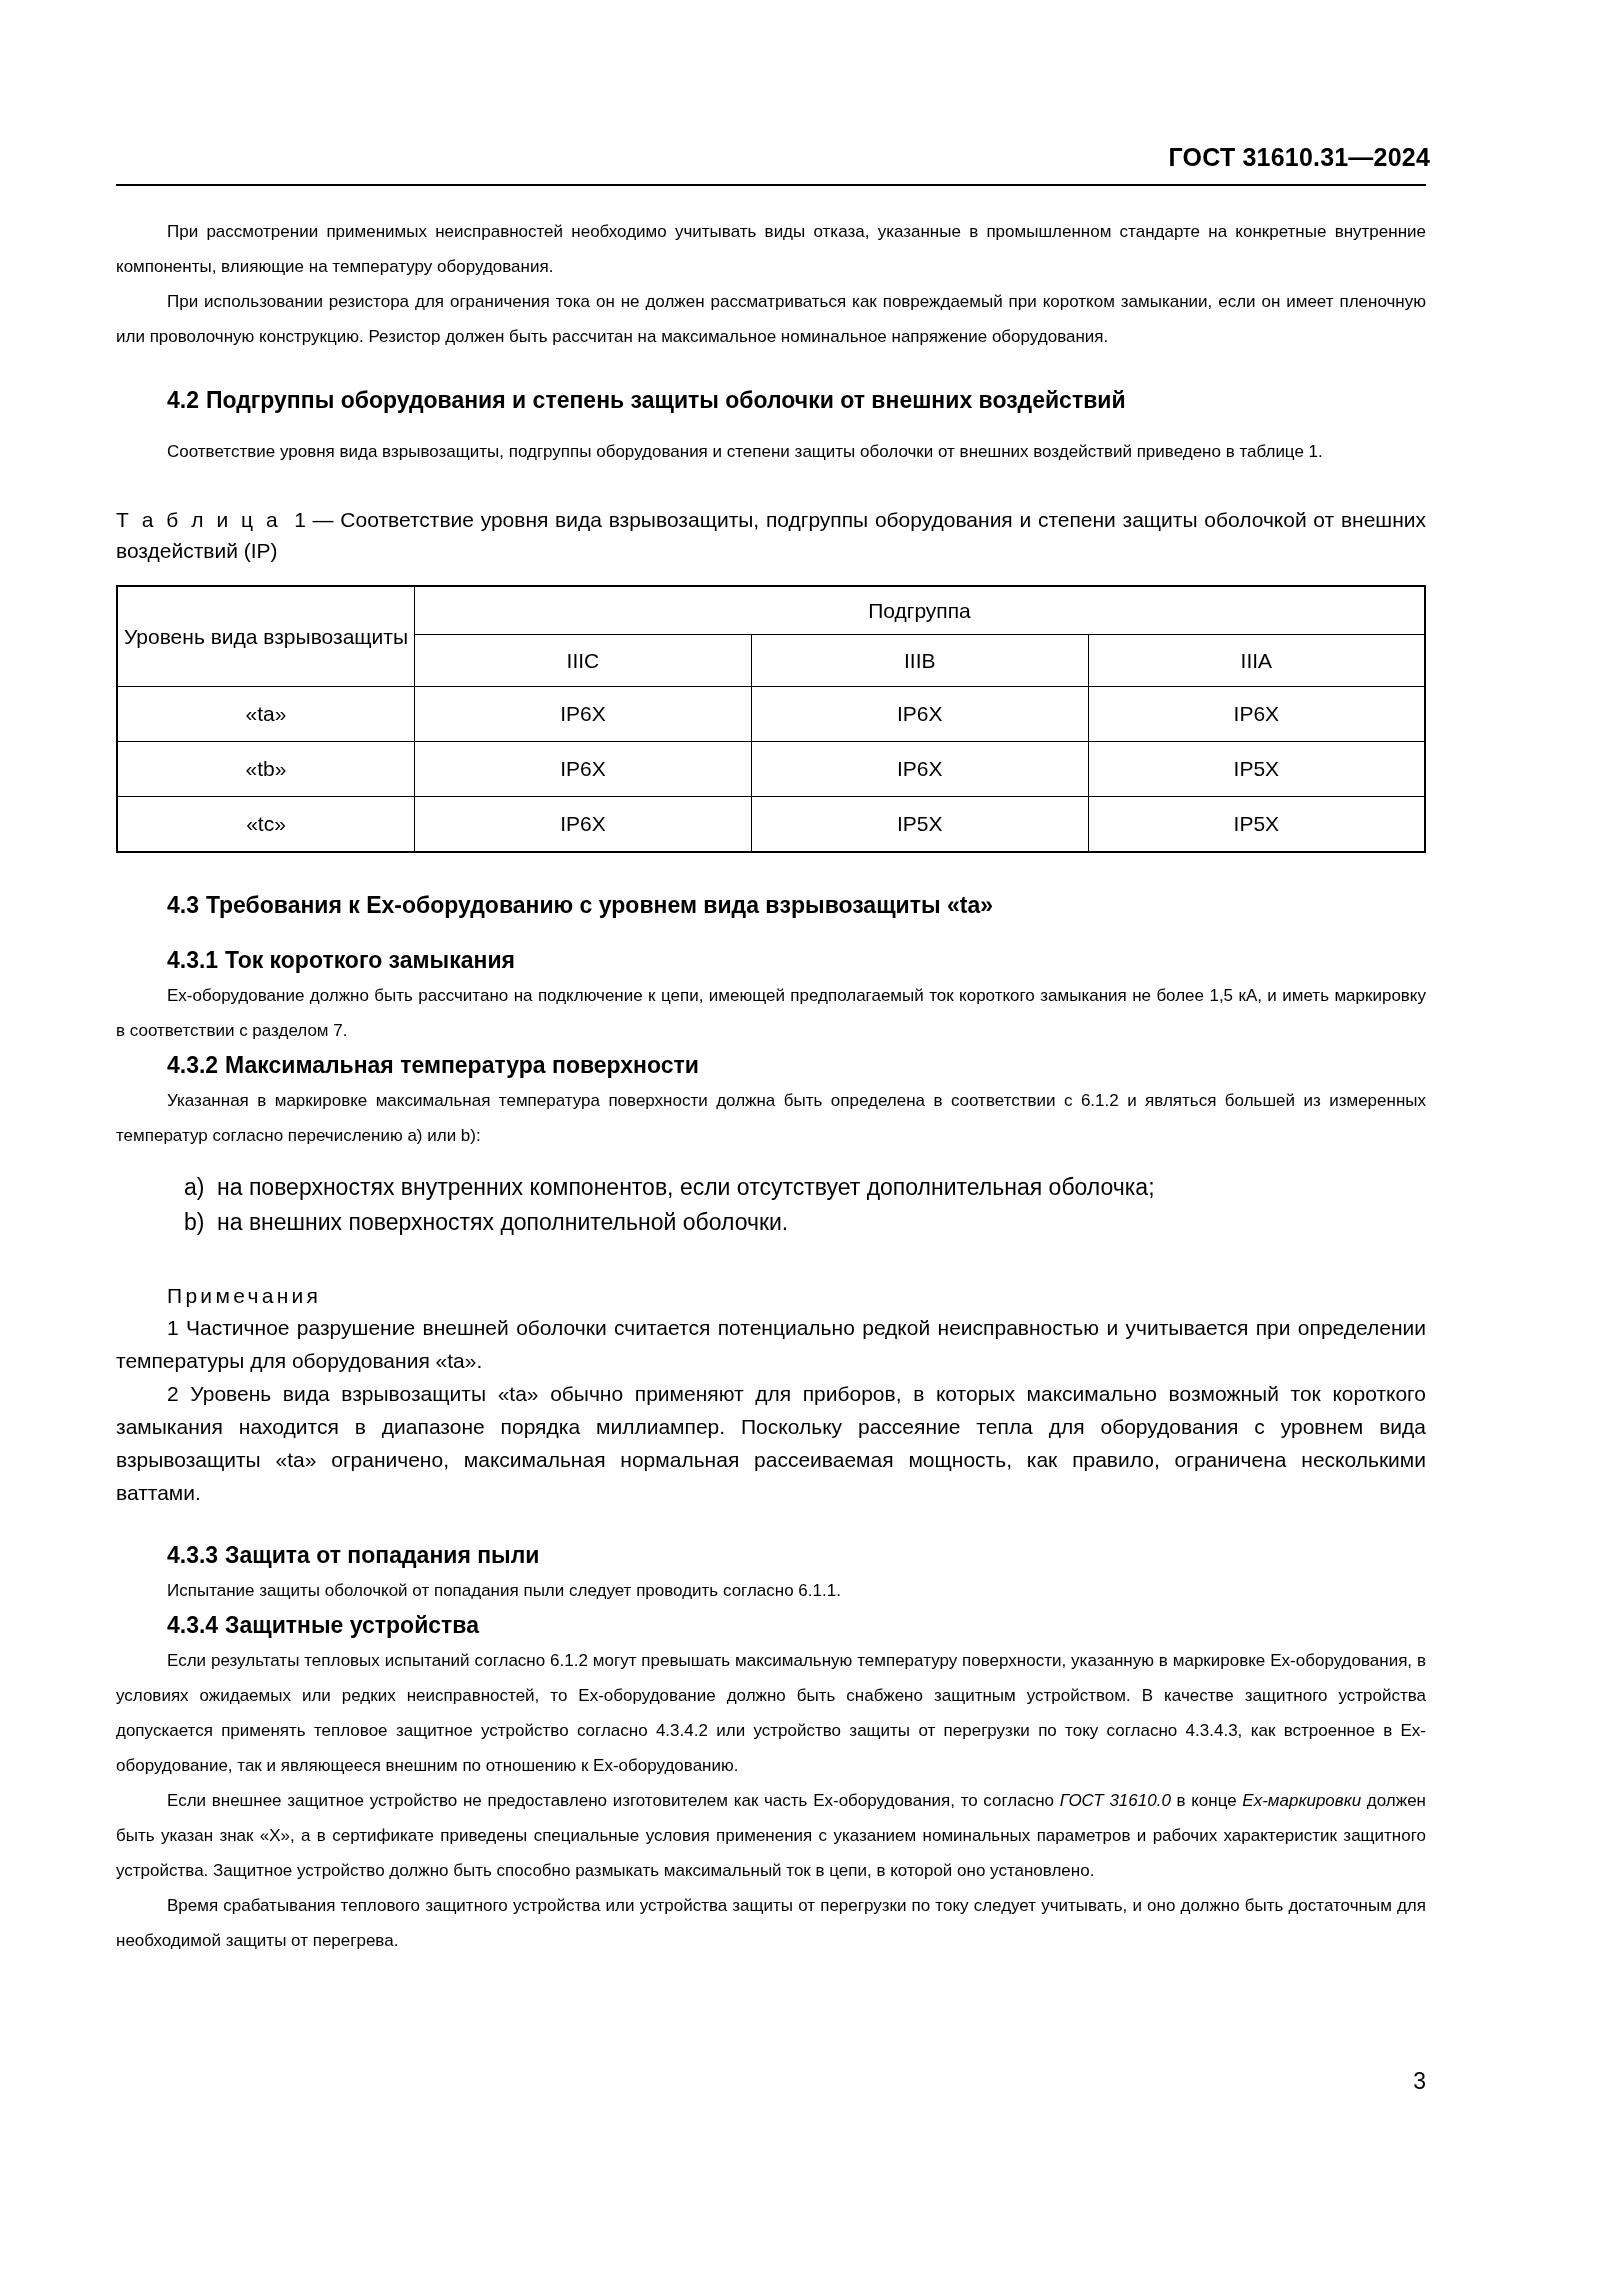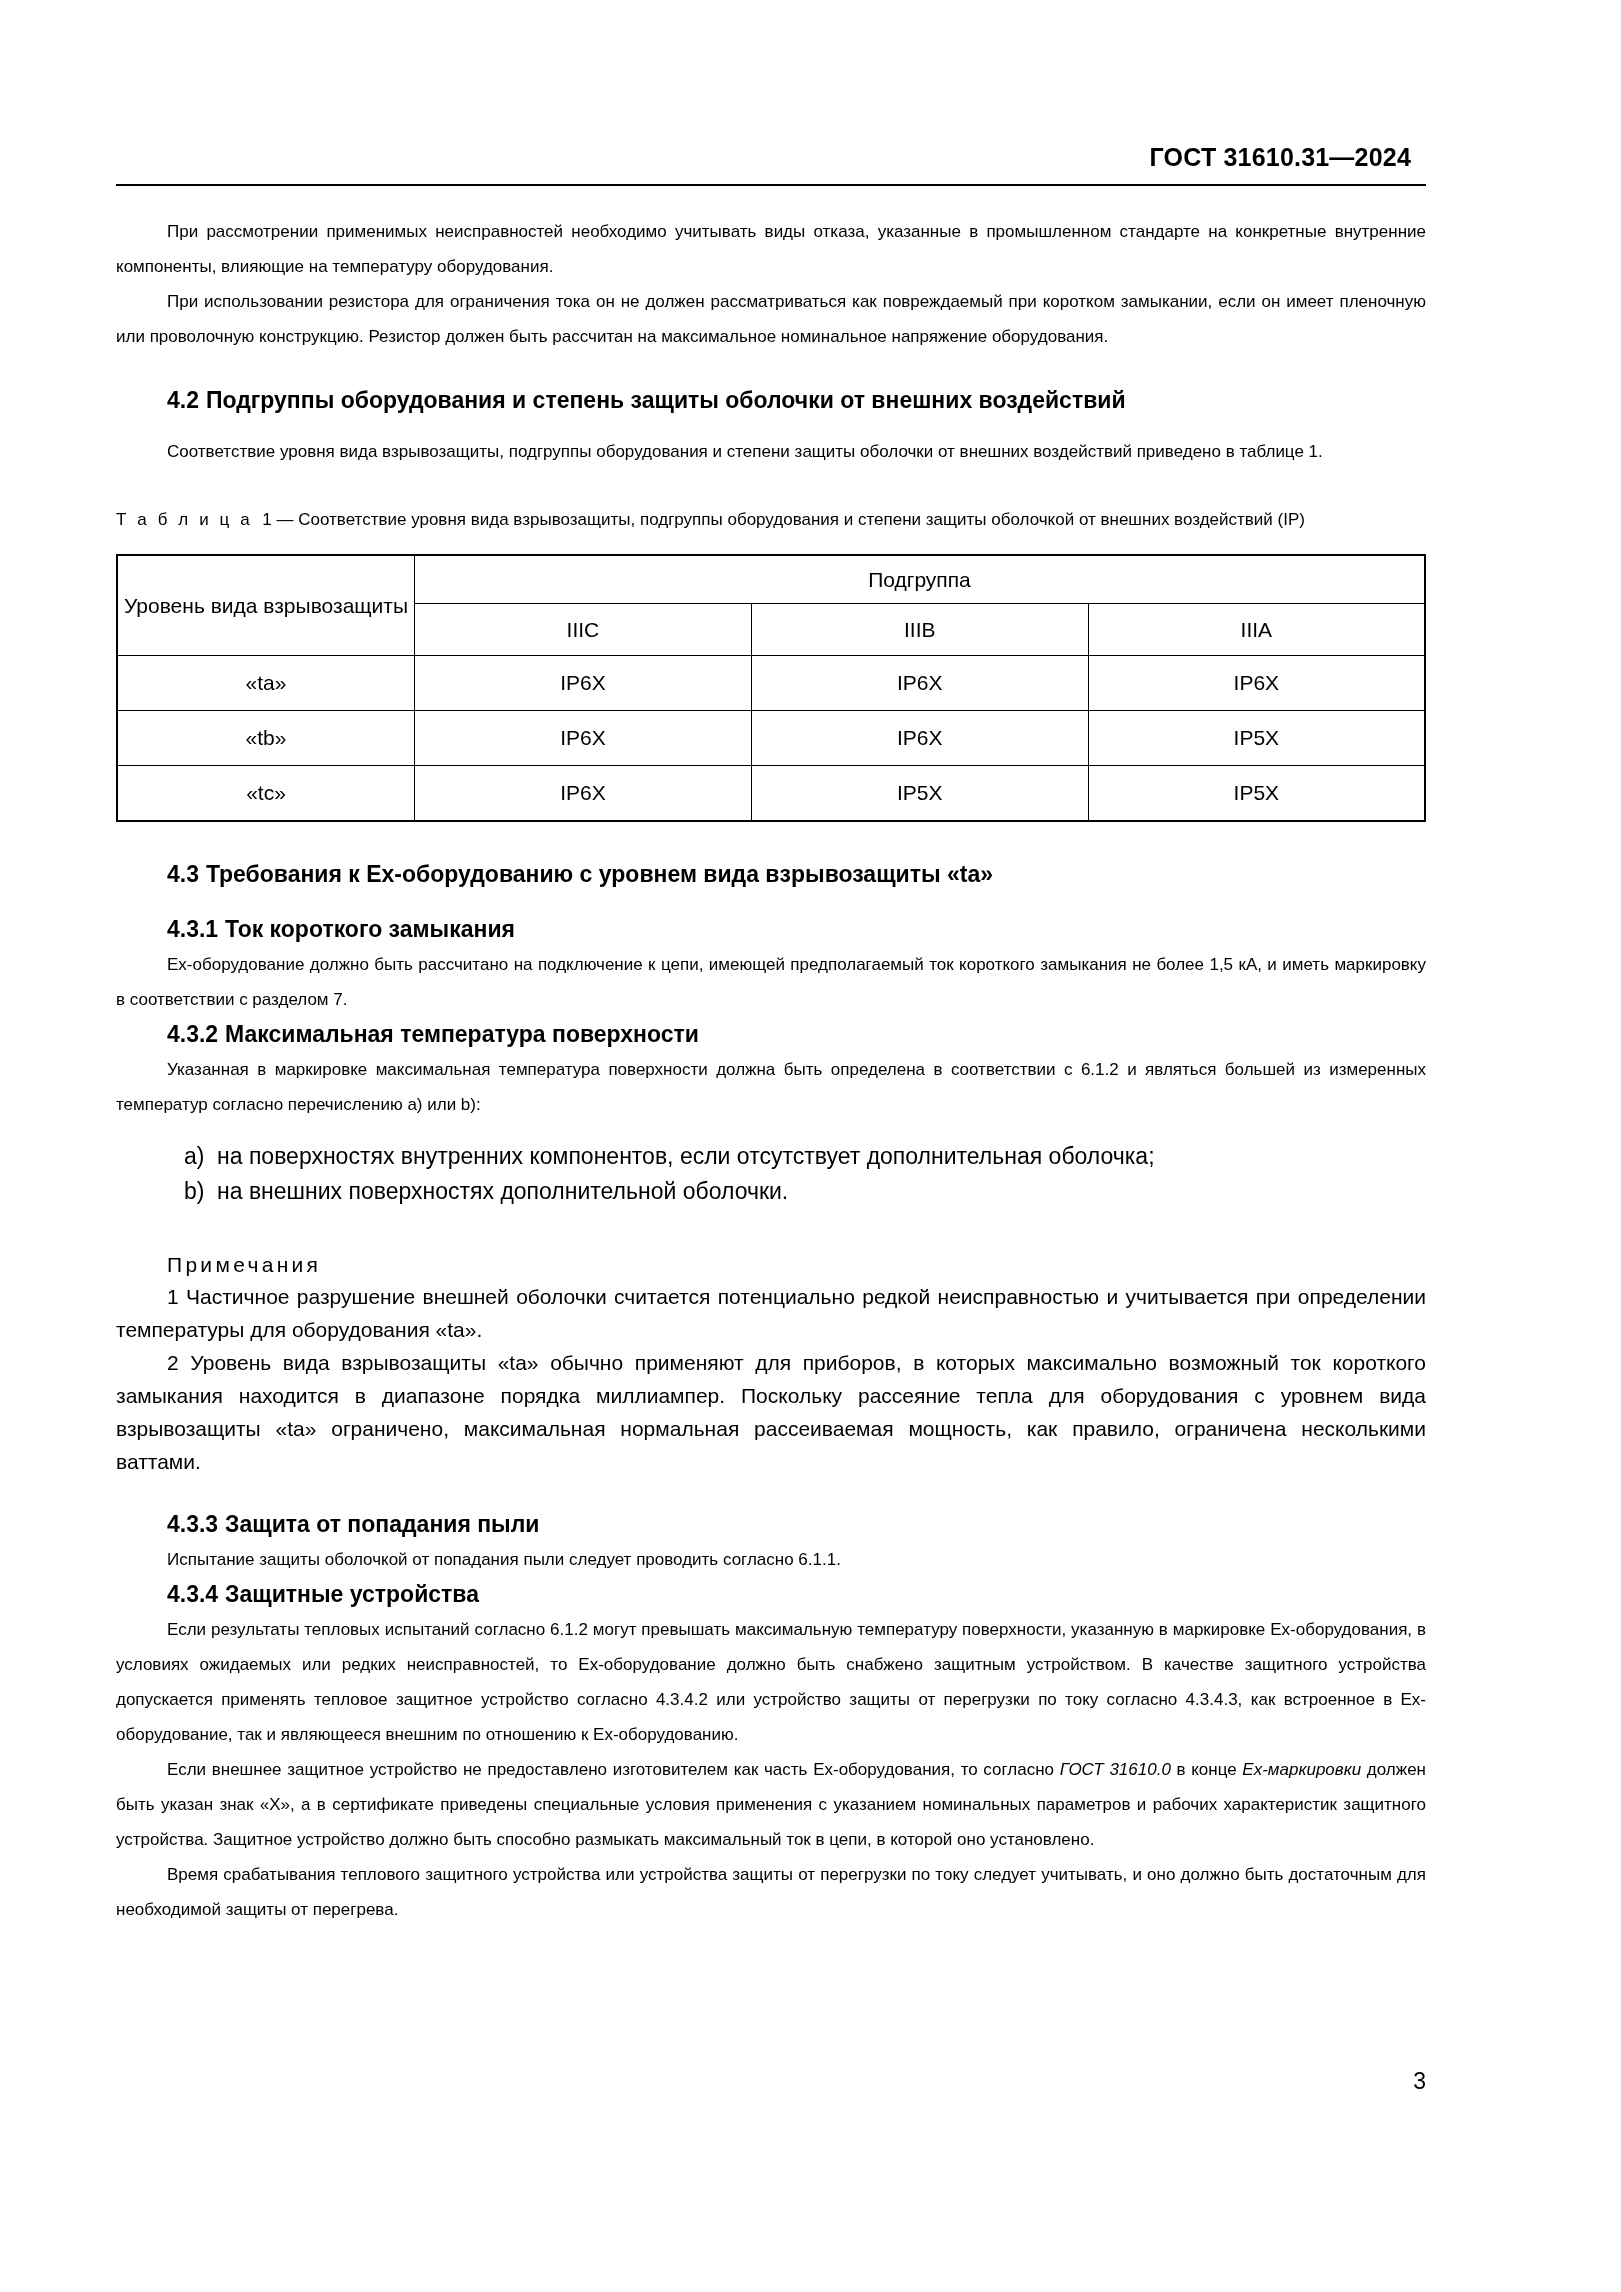--- a/index.html
+++ b/index.html
@@ -18,21 +18,21 @@
     margin: 0 auto;
     background: #ffffff;
     box-sizing: border-box;
     overflow: hidden;
   }
 
   
   .runhead {
     position: absolute;
     top: 145px;
-    left: 101px;
+    left: 120px;
     width: 1310px;
     text-align: right;
     font-size: 25px;
     font-weight: bold;
     letter-spacing: 0.2px;
     line-height: 1;
   }
   .runhead-rule {
     position: absolute;
     top: 184px;
@@ -98,21 +98,21 @@
   ul.alpha li {
     font-size: 23px;
     line-height: 35px;
     padding-left: 51px;
     text-indent: 0;
   }
   ul.alpha li .mk { display: inline-block; min-width: 33px; }
 
   
   .tbl-caption {
-    font-size: 17px;
+    font-size: 21px;
     line-height: 31px;
     text-align: justify;
   }
   .tbl-caption .spaced {
     letter-spacing: 3.1px;
   }
 
   
   table.t1 {
     border-collapse: collapse;

